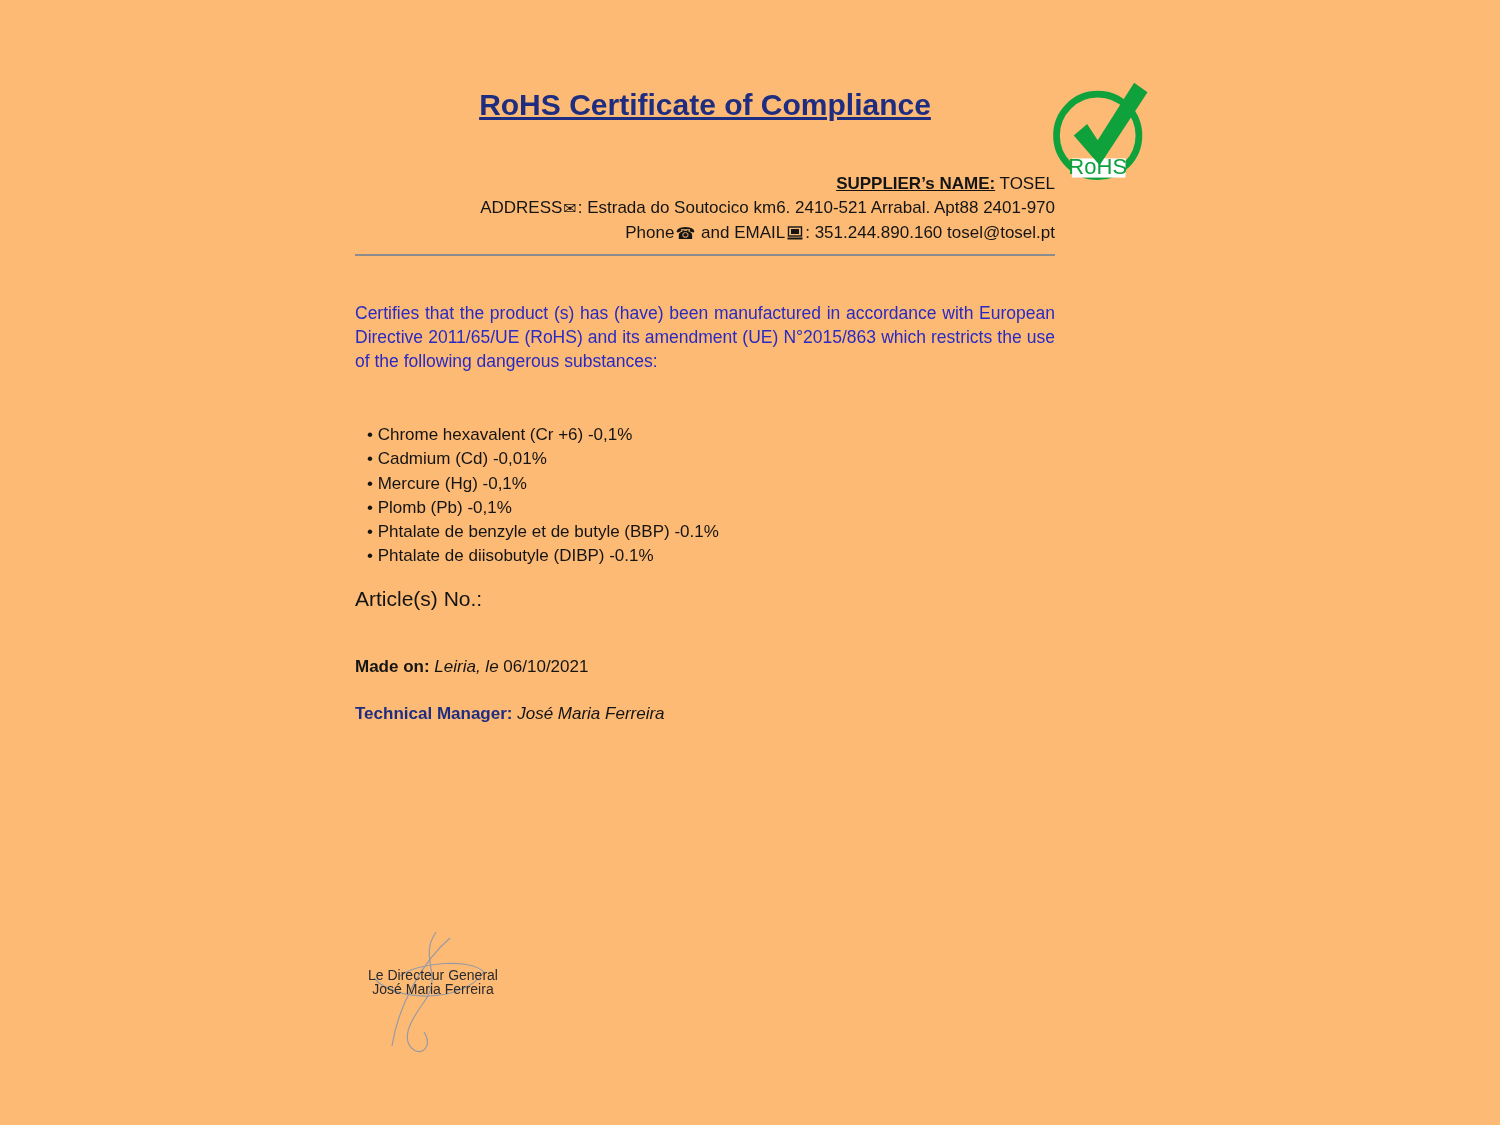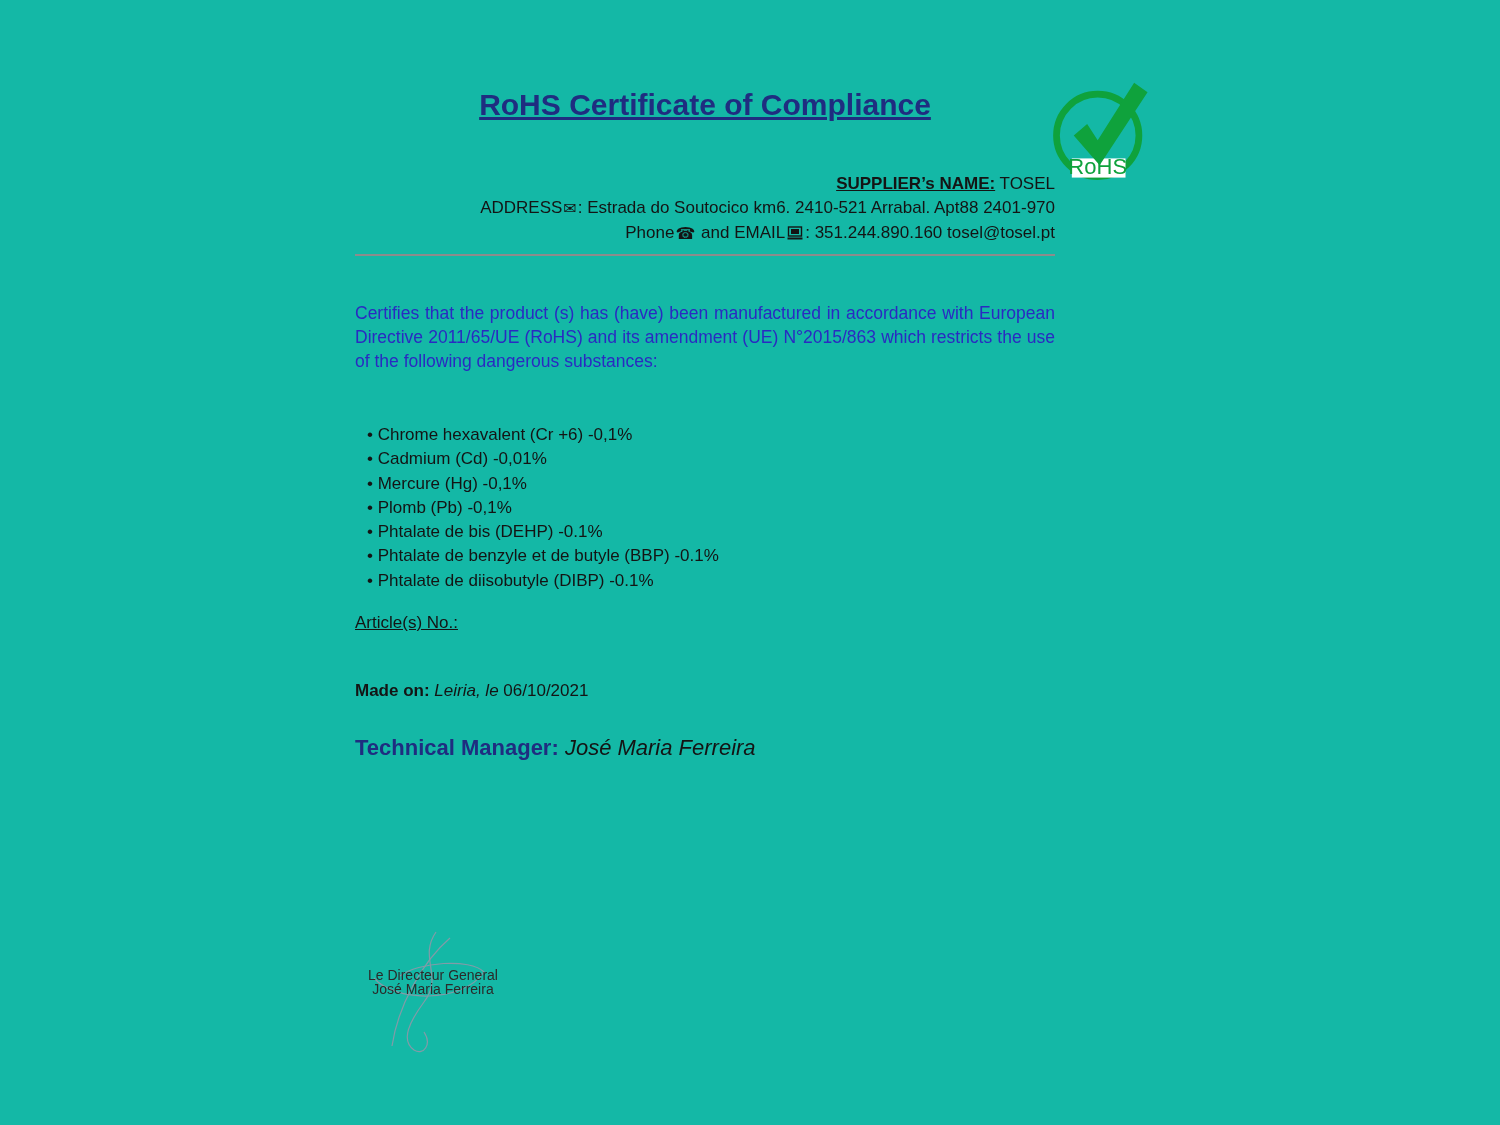--- a/index.html
+++ b/index.html
@@ -1,20 +1,20 @@
 <!DOCTYPE html>
 <html><head>
 <meta charset="utf-8">
 <style>
   html, body { margin: 0; padding: 0; background: #ffffff; }
   .page {
     position: relative;
     width: 1500px;
     height: 1125px;
-    background: #14b8a6;
+    background: #fdba74;
     font-family: "Liberation Sans", "DejaVu Sans", sans-serif;
     color: #141414;
     overflow: hidden;
   }
   .content {
     position: absolute;
     left: 355px;
     top: 88px;
     width: 700px;
   }
@@ -68,34 +68,33 @@
   }
   .substances li::before { content: "• "; }
   .compliance {
     margin-top: 70px;
     color: #2a2ac2;
     font-size: 17px;
     line-height: 24px;
   }
   .article {
     margin-top: 18px;
-    font-size: 17px;
-    line-height: 24px;
-    text-decoration: underline;
+    font-size: 21px;
+    line-height: 24px;
   }
   .madeon {
     margin-top: 44px;
     font-size: 17px;
     line-height: 24px;
   }
   .madeon .lbl { font-weight: bold; }
   .madeon .place { font-style: italic; }
   .manager {
-    margin-top: 33px;
-    font-size: 22px;
+    margin-top: 23px;
+    font-size: 17px;
     line-height: 24px;
   }
   .manager .lbl { font-weight: bold; color: #1f2d80; }
   .manager .val { font-style: italic; }
   .logo {
     position: absolute;
     left: 1045px;
     top: 76px;
     width: 115px;
     height: 115px;
@@ -149,21 +148,20 @@
 
     <hr class="rule">
 
     <p class="certify">Certifies that the product (s) has (have) been manufactured in accordance with European Directive 2011/65/UE (RoHS) and its amendment (UE) N°2015/863 which restricts the use of the following dangerous substances:</p>
 
     <ul class="substances">
       <li>Chrome hexavalent (Cr +6) -0,1%</li>
       <li>Cadmium (Cd) -0,01%</li>
       <li>Mercure (Hg) -0,1%</li>
       <li>Plomb (Pb) -0,1%</li>
-      <li>Phtalate de bis (DEHP) -0.1%</li>
       <li>Phtalate de benzyle et de butyle (BBP) -0.1%</li>
       <li>Phtalate de diisobutyle (DIBP) -0.1%</li>
     </ul>
 
 
     <p class="article">Article(s) No.:</p>
 
     <p class="madeon">
       <span class="lbl">Made on:</span>
       <span class="place">Leiria, le</span>

